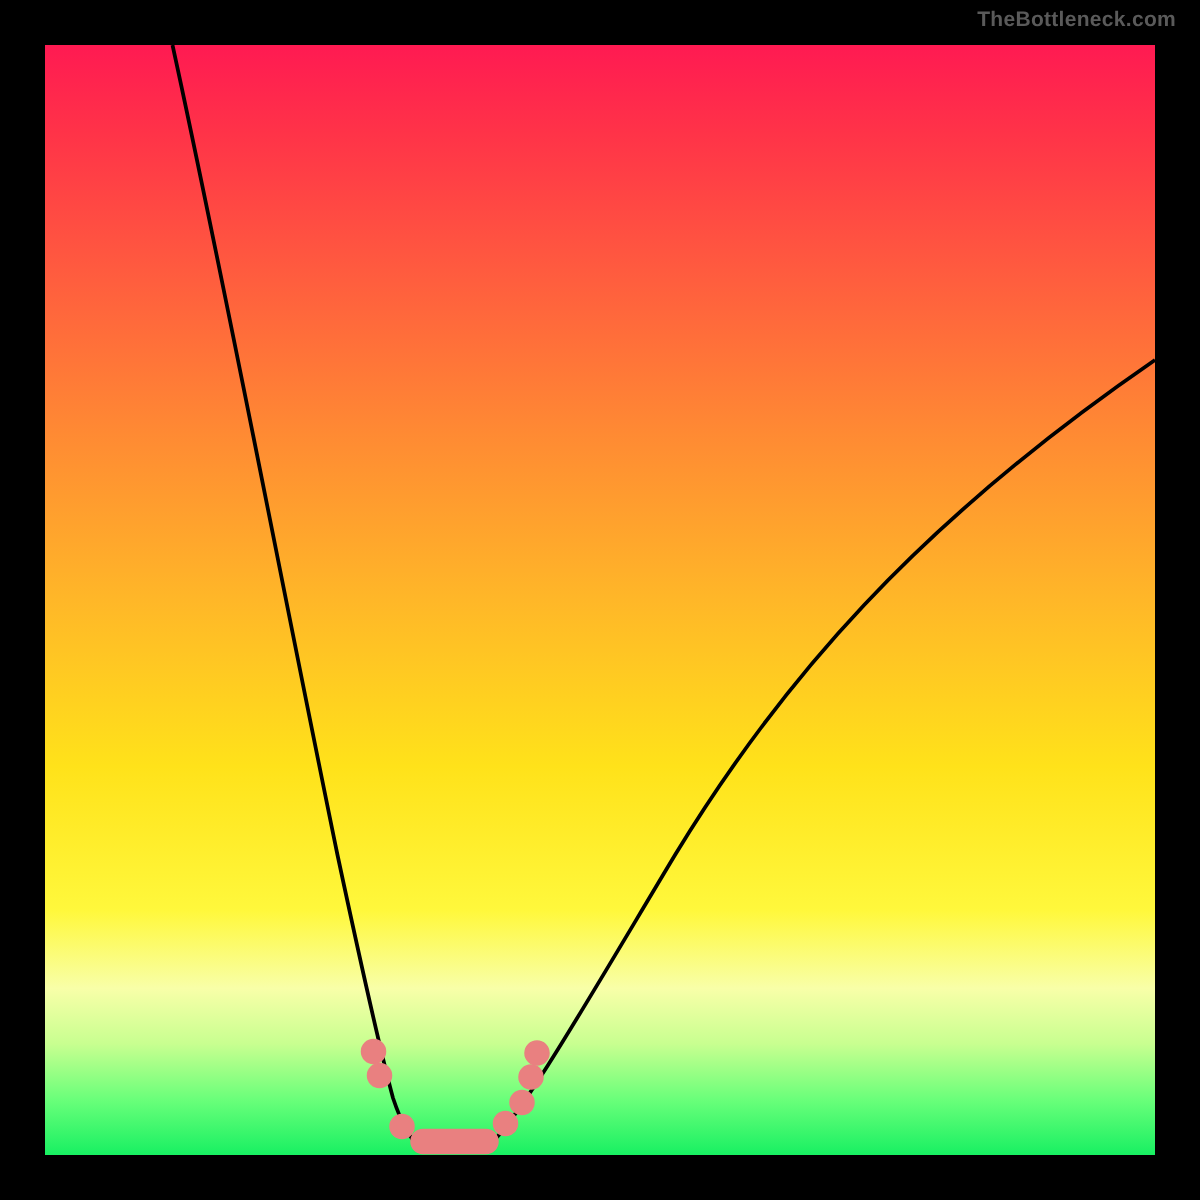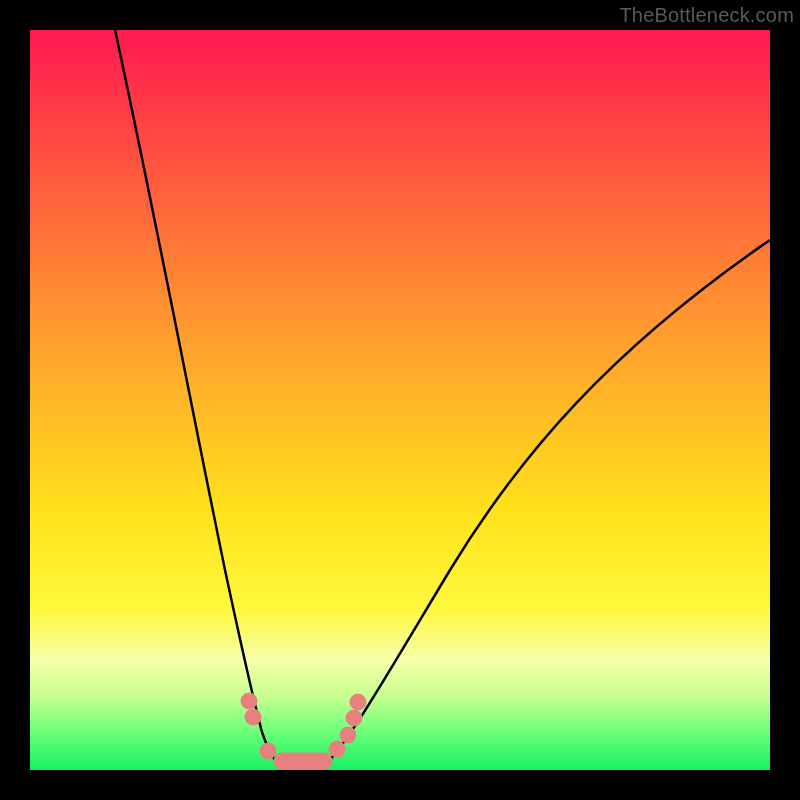--- a/index.html
+++ b/index.html
@@ -36,24 +36,24 @@
       #fff83c 78%,
       #f8ffa8 85%,
       #c8ff90 90%,
       #6aff7a 95%,
       #18f062 100%
     );
   }
   .watermark {
     position: absolute;
     top: 4px;
-    right: 6px;
+    right: 16px;
     color: #5a5a5a;
-    font-size: 20px;
-    font-weight: 400;
+    font-size: 14px;
+    font-weight: 700;
     letter-spacing: 0.2px;
     user-select: none;
   }
   svg.curves {
     position: absolute;
     left: 0;
     top: 0;
   }
 </style>
 </head>

